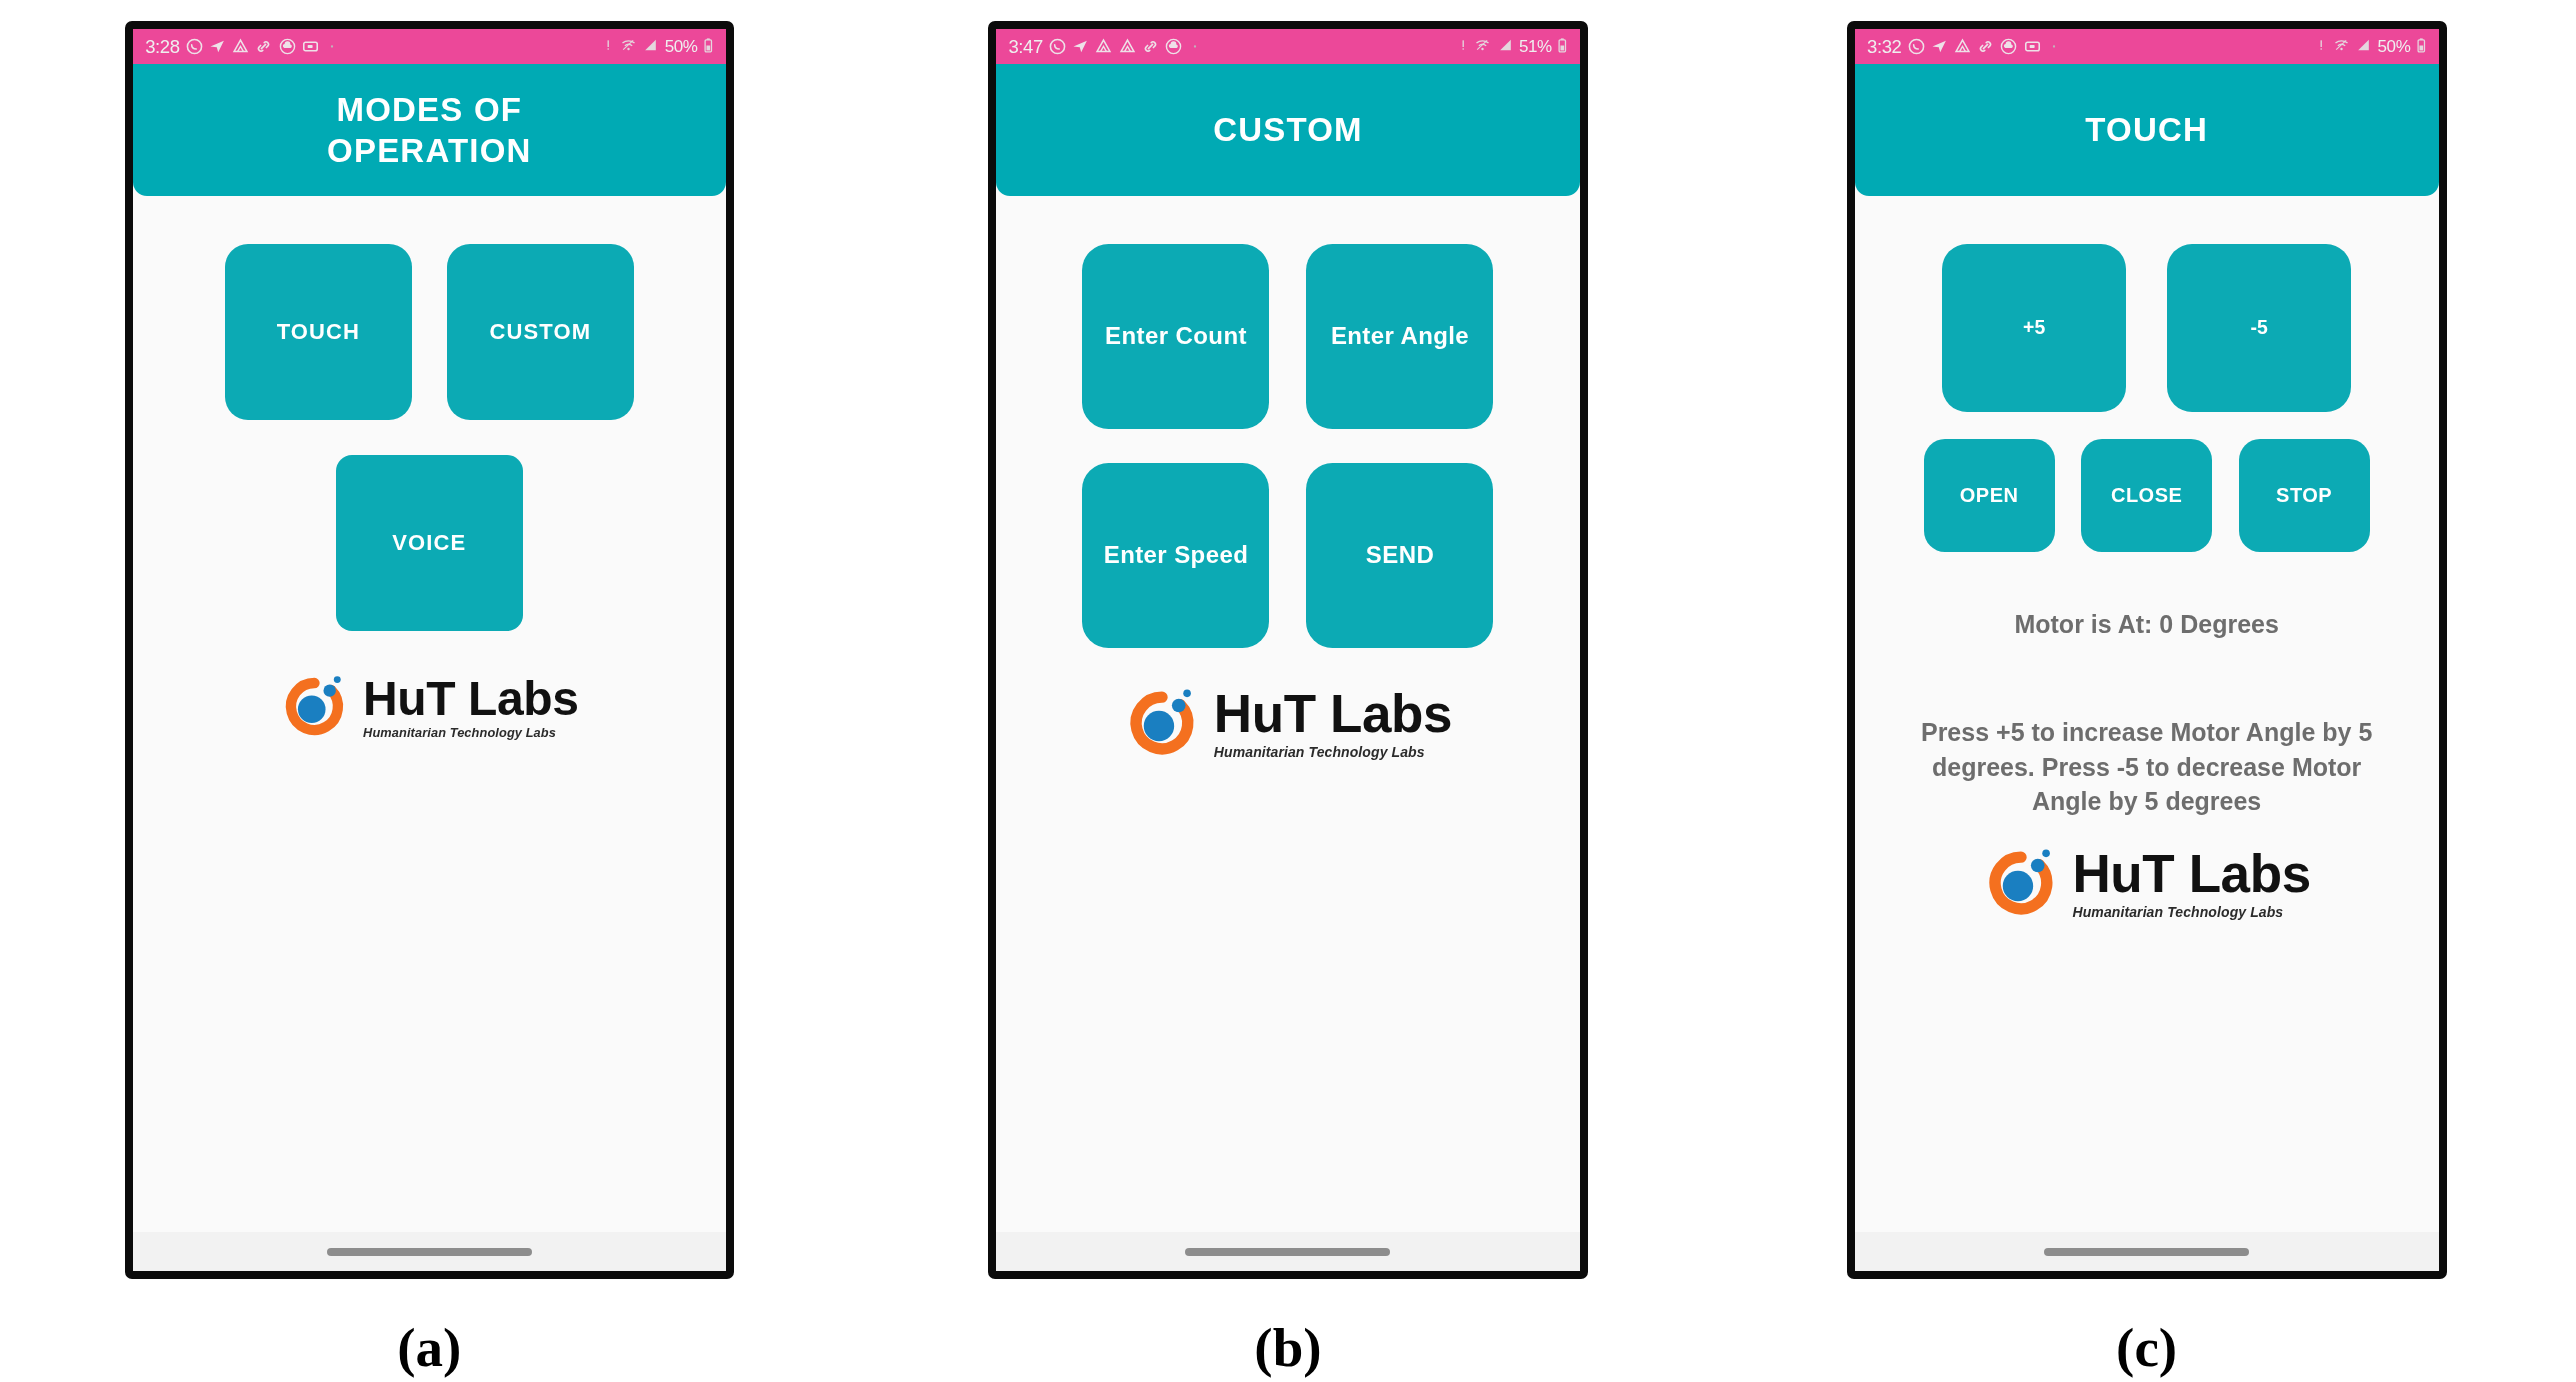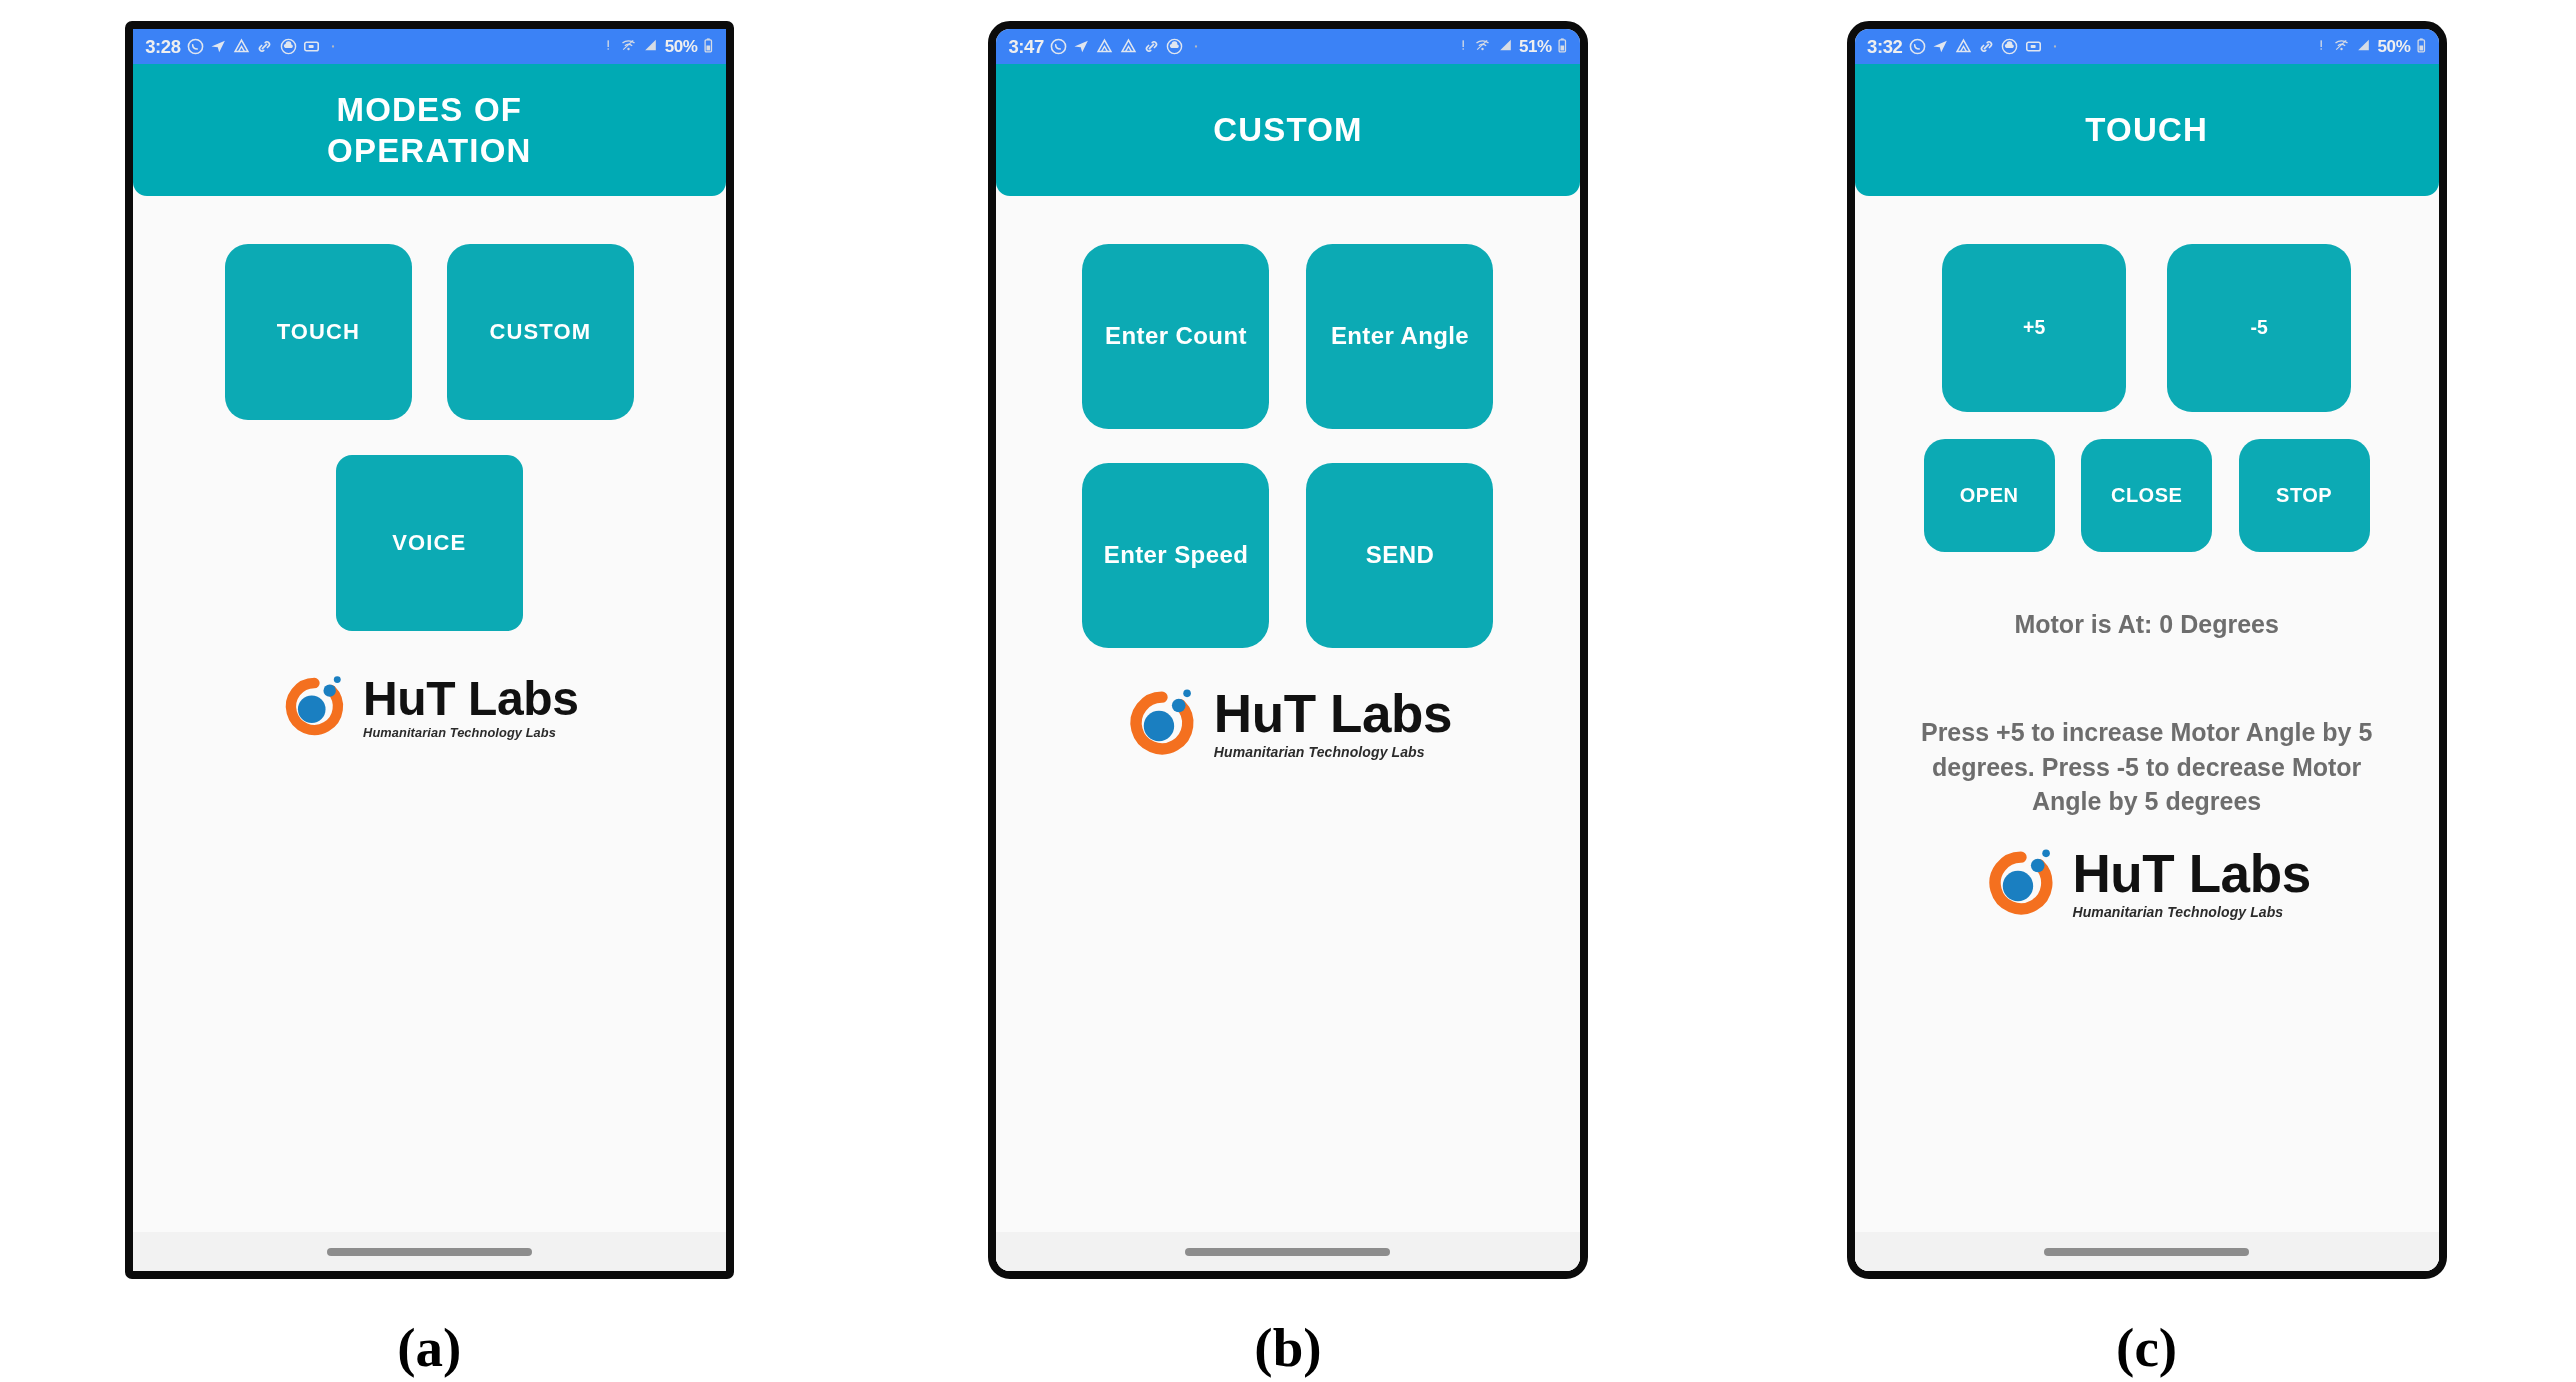--- a/index.html
+++ b/index.html
@@ -28,32 +28,32 @@
     width: 609px;
     height: 1258px;
     border: 8px solid #0b0b0b;
     border-radius: 7px;
     background: #fafafa;
     overflow: hidden;
     display: flex;
     flex-direction: column;
     position: relative;
   }
-  .phone.narrow { width: 600px; border-radius: 22px; }
+  .phone.narrow { width: 600px; }
 
   
   .statusbar {
     height: 35px;
-    background: #3b82f6;
+    background: #ec4899;
     color: #efefef;
     display: flex;
     align-items: center;
     padding: 0 12.4px;
     font-size: 18.5px;
-    font-weight: 700;
+    font-weight: 400;
     flex: 0 0 auto;
   }
   .sb-left { display: flex; align-items: center; gap: 6.2px; }
   .sb-time { letter-spacing: -0.4px; font-size: 18.5px; }
   .sb-spacer { flex: 1 1 auto; }
   .sb-right { display: flex; align-items: flex-start; gap: 5.3px; }
   .sb-ico { display: inline-block; opacity: .92; line-height: 1; }
   .sb-ico svg { display: block; }
   .sb-batt { font-size: 17px; letter-spacing: -0.4px; }
 

